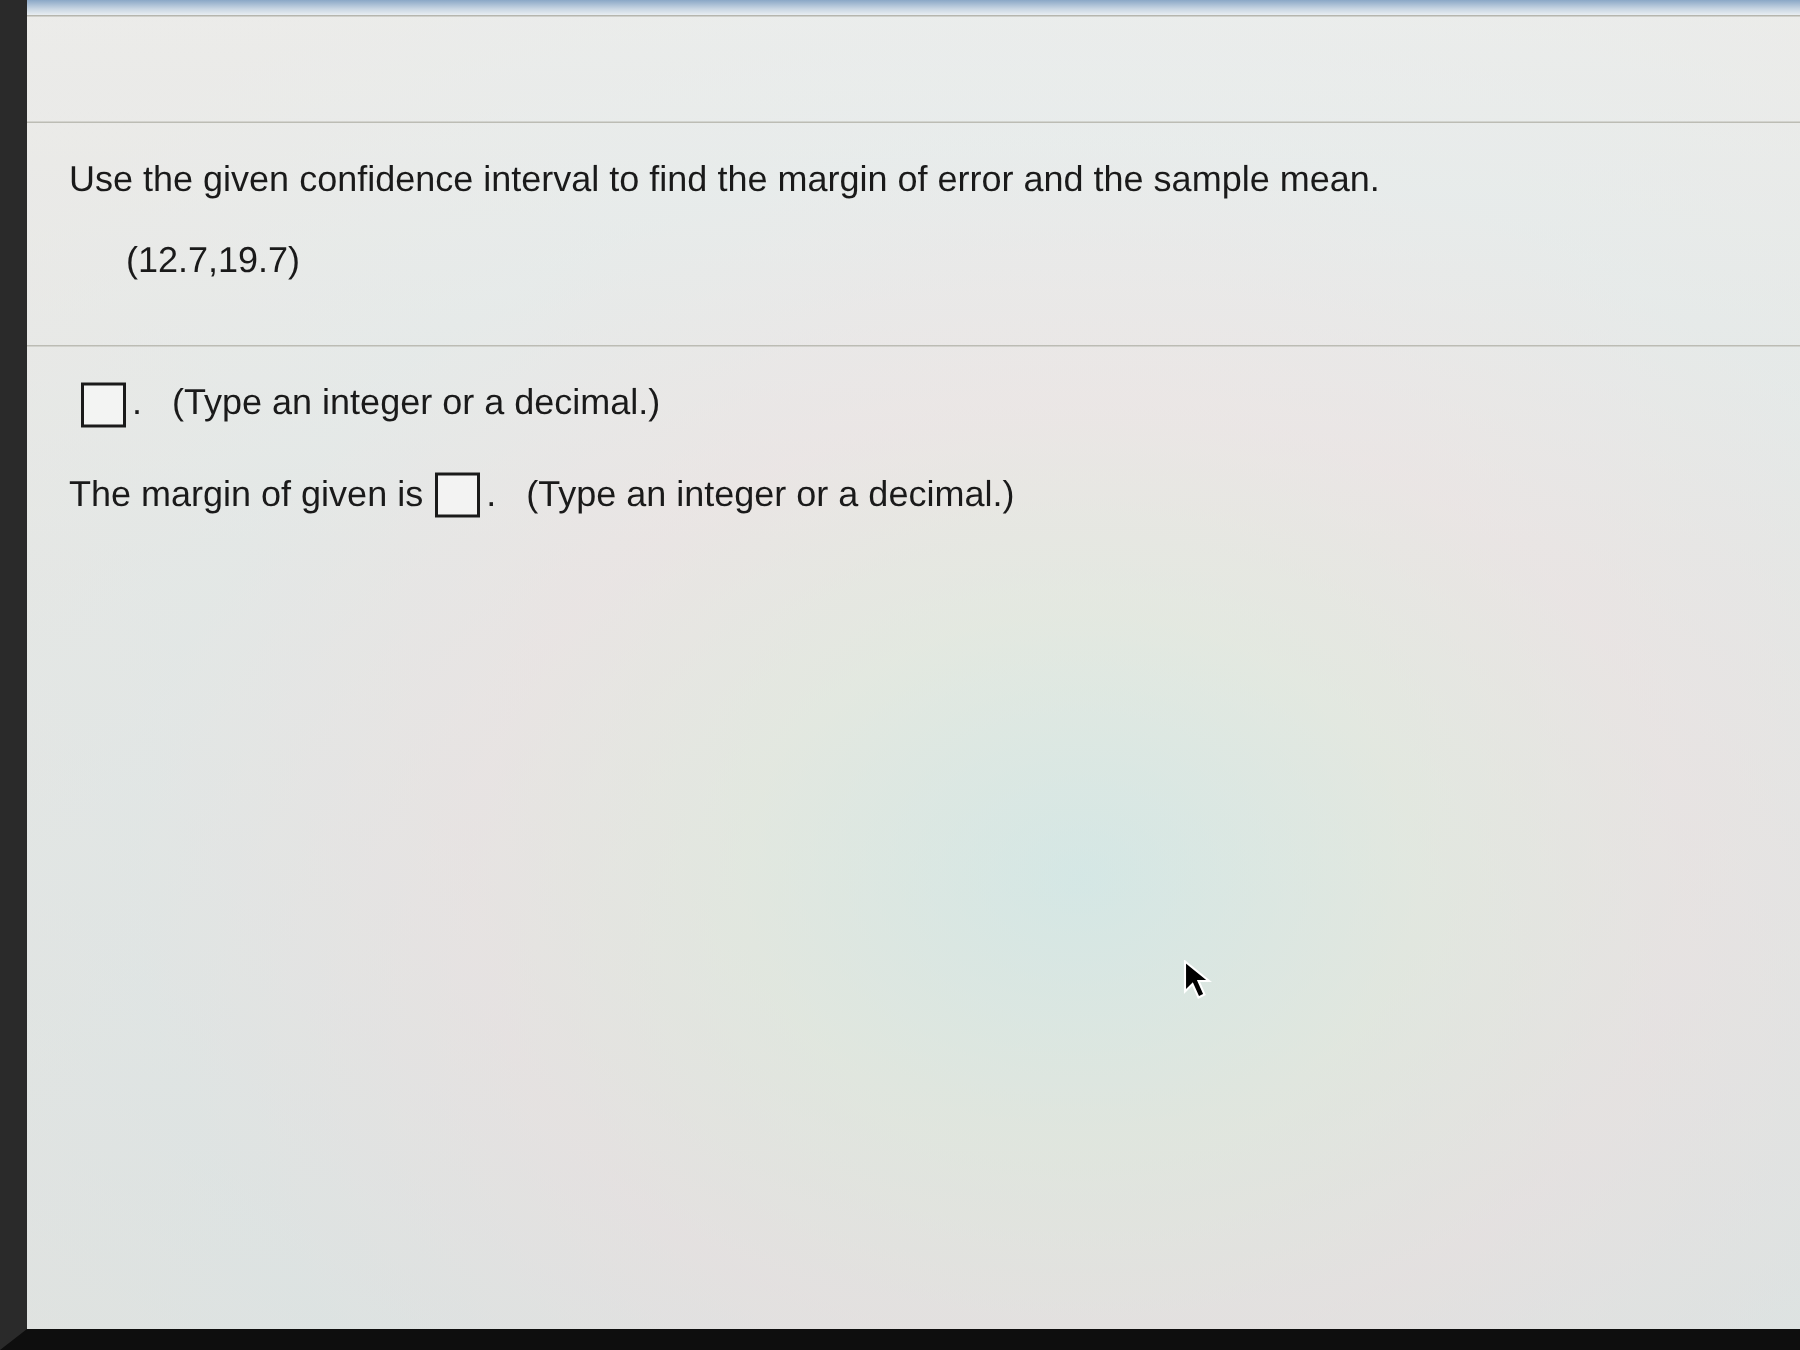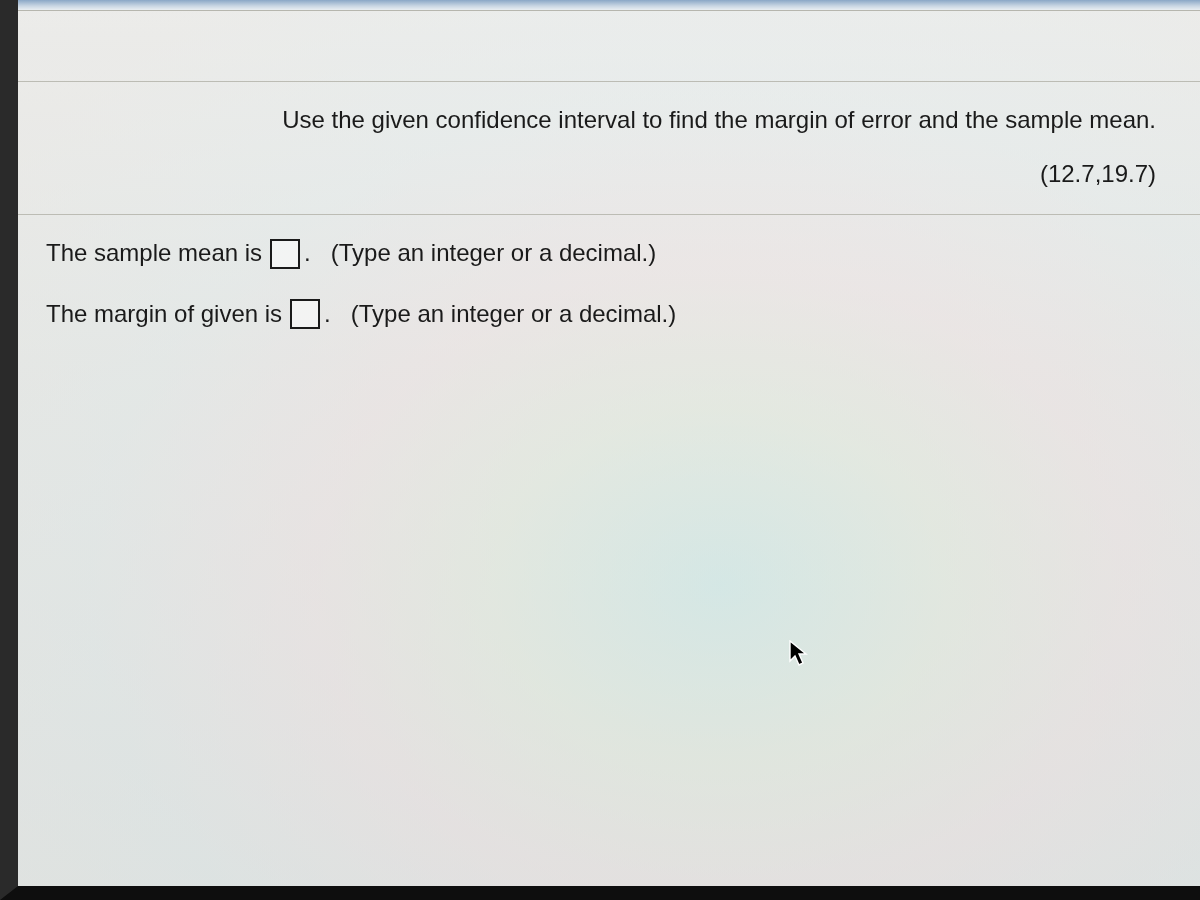--- a/index.html
+++ b/index.html
@@ -28,30 +28,29 @@
   .topbar {
     height: 10px;
     background: linear-gradient(180deg, #8aa7c6 0%, #c9d6e3 60%, #e9eef2 100%);
     border-bottom: 1px solid #b6b6ae;
   }
   .spacer {
     height: 70px;
     border-bottom: 1px solid #bcbcb4;
   }
   .question-block {
-    padding: 22px 44px 26px 28px;
+    padding: 22px 28px 26px 28px;
     border-bottom: 1px solid #bcbcb4;
-    text-align: right;
   }
   .prompt {
     margin: 0 0 24px 0;
     line-height: 1.35;
   }
   .interval {
-    margin: 0;
+    margin: 16px;
     padding-left: 22px;
   }
   .answers {
     padding: 22px 28px 0 28px;
   }
   .answer-row {
     display: flex;
     align-items: center;
     gap: 0;
     margin-bottom: 28px;
@@ -93,21 +92,20 @@
 <div class="spacer"></div>
 
 <div class="question-block">
   <p class="prompt">Use the given confidence interval to find the margin of error and the sample mean.</p>
   <p class="interval">(12.7,19.7)</p>
 </div>
 
 <div class="answers">
 
   <div class="answer-row">
-    <span class="answer-label">The sample mean is</span>
     <input class="blank" type="text" value="" style="">
     <span>.</span>
     <span class="hint">(Type an integer or a decimal.)</span>
   </div>
 
   <div class="answer-row">
     <span class="answer-label">The margin of given is</span>
     <input class="blank" type="text" value="" style="">
     <span>.</span>
     <span class="hint">(Type an integer or a decimal.)</span>

